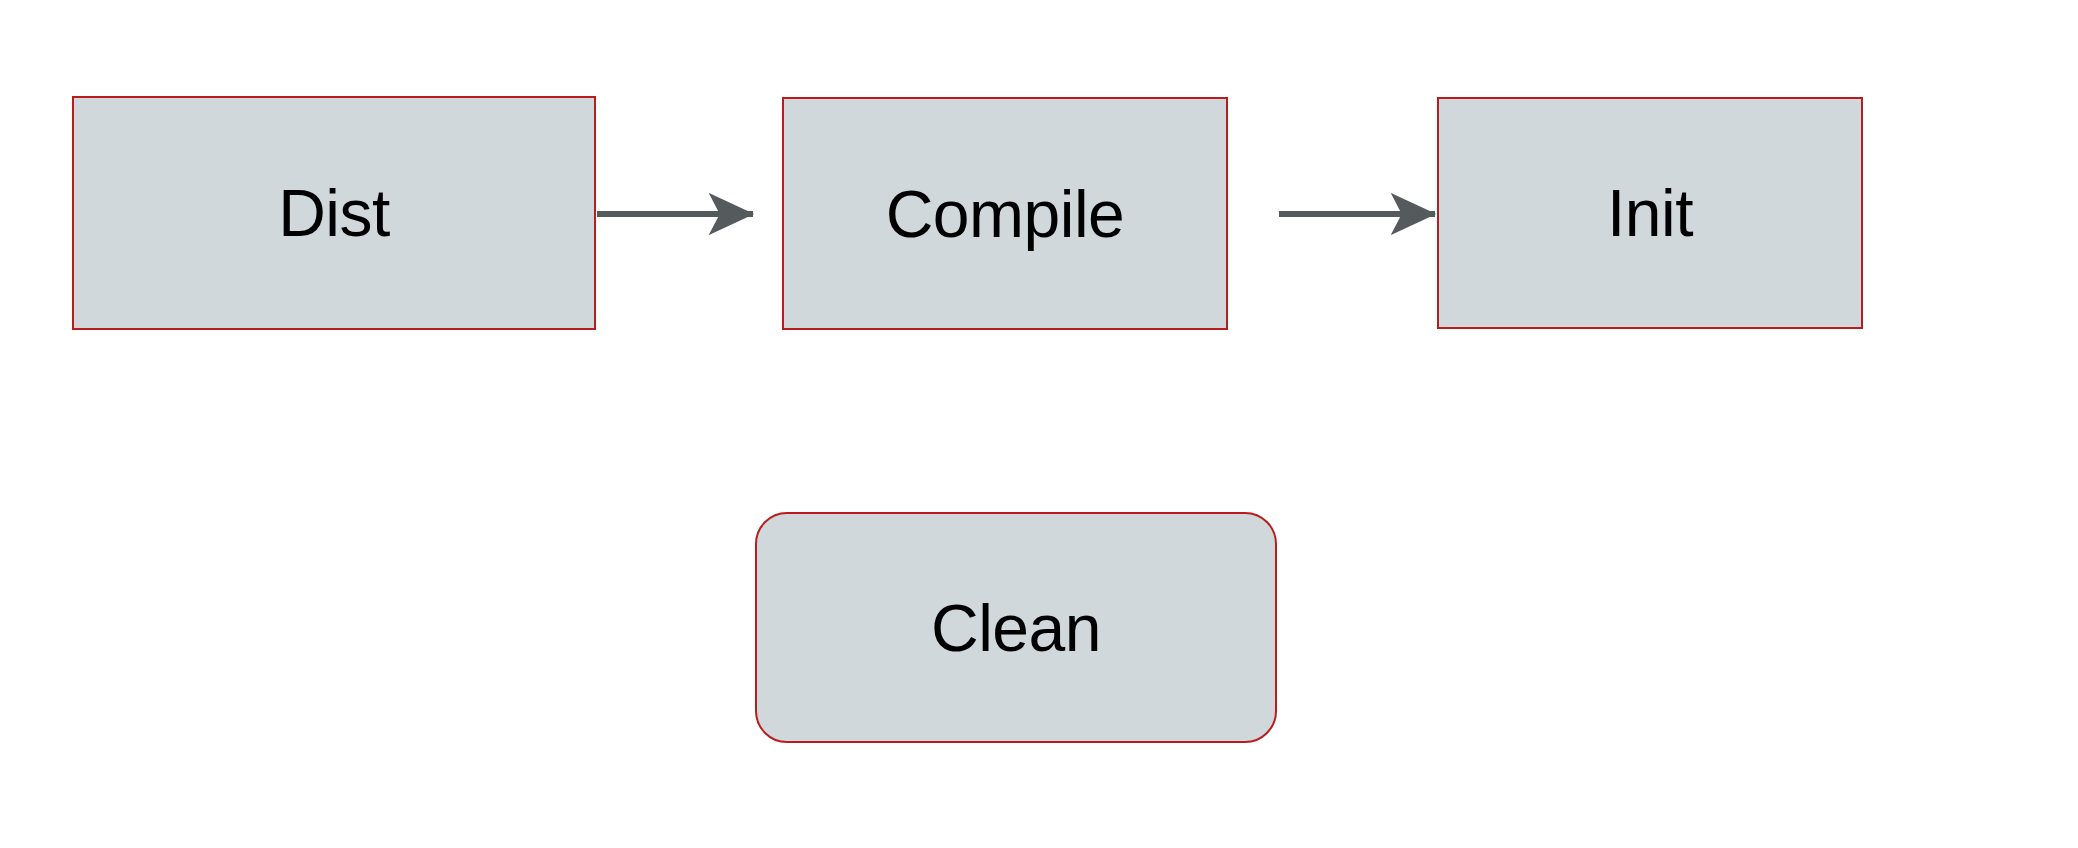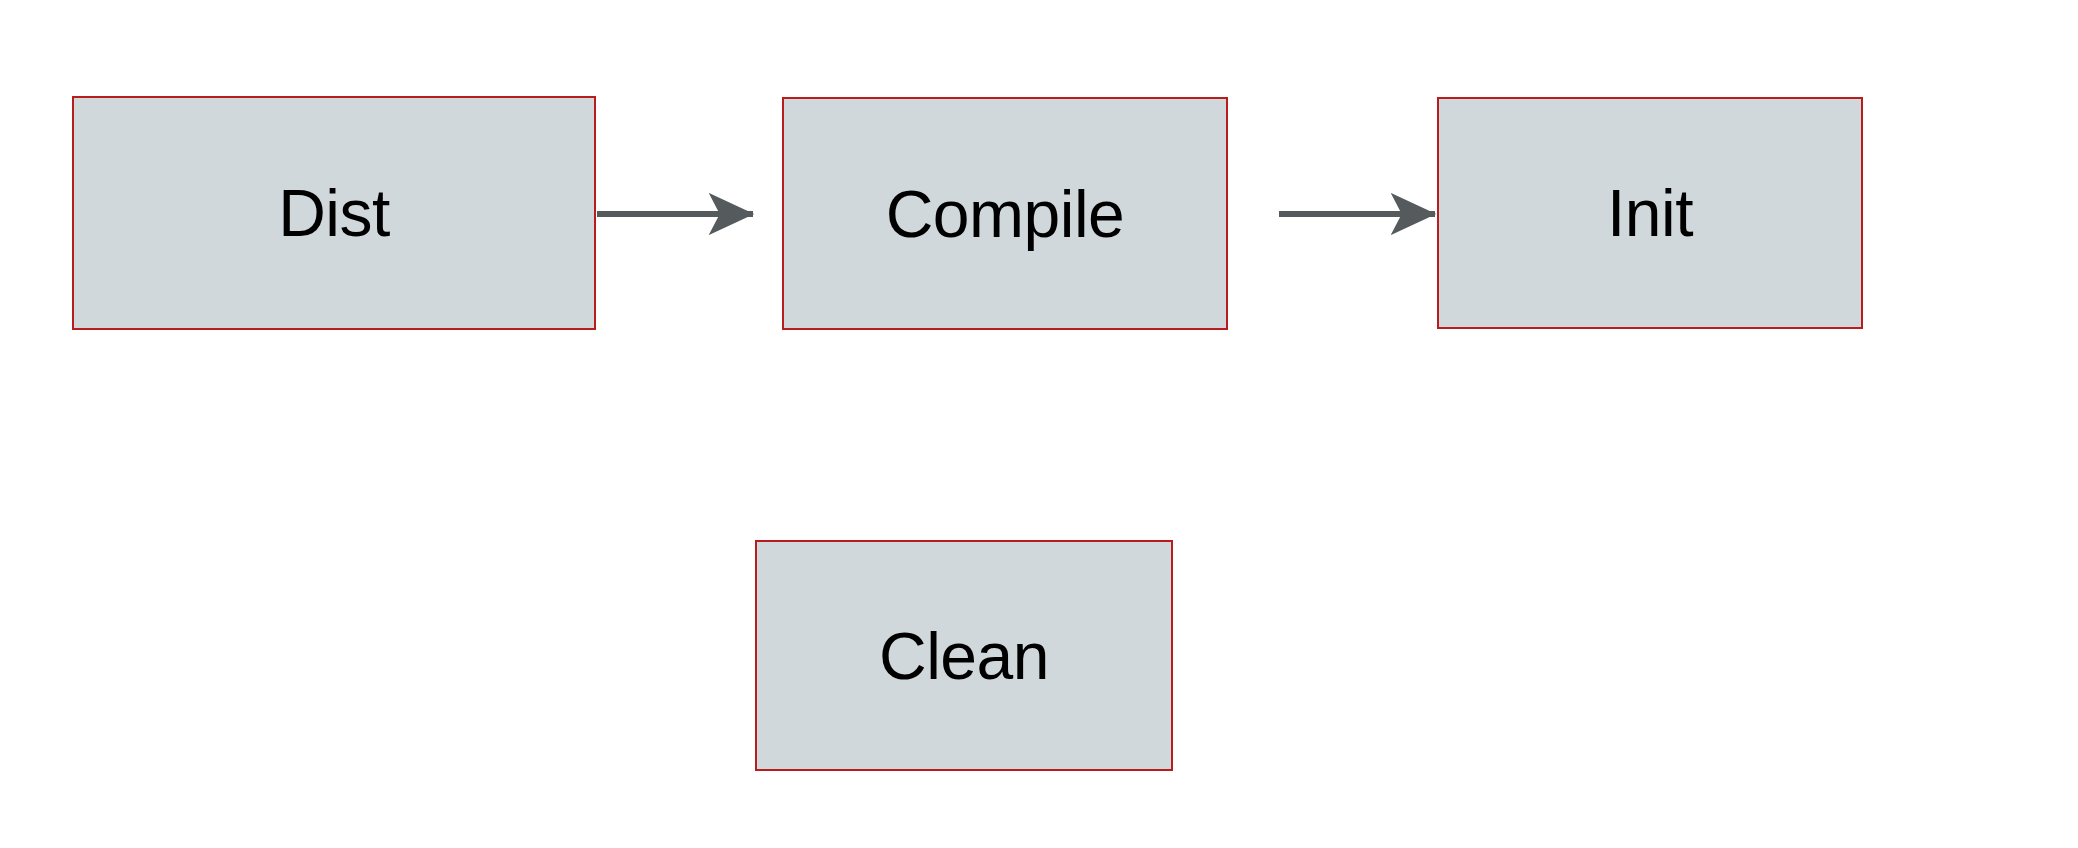--- a/index.html
+++ b/index.html
@@ -82,17 +82,17 @@
   </div>
 
   <div class="node" id="node-compile" style="left:755px; top:97px; width:446px; height:233px;margin-left:27px;">
     <span class="node-label">Compile</span>
   </div>
 
   <div class="node" id="node-init" style="left:1437px; top:97px; width:426px; height:232px;">
     <span class="node-label">Init</span>
   </div>
 
-  <div class="node" id="node-clean" style="left:755px; top:540px; width:418px; height:231px;">
+  <div class="node" id="node-clean" style="left:755px; top:512px; width:522px; height:231px;border-radius:32px;">
     <span class="node-label">Clean</span>
   </div>
 
 </div>
 
 </body></html>

